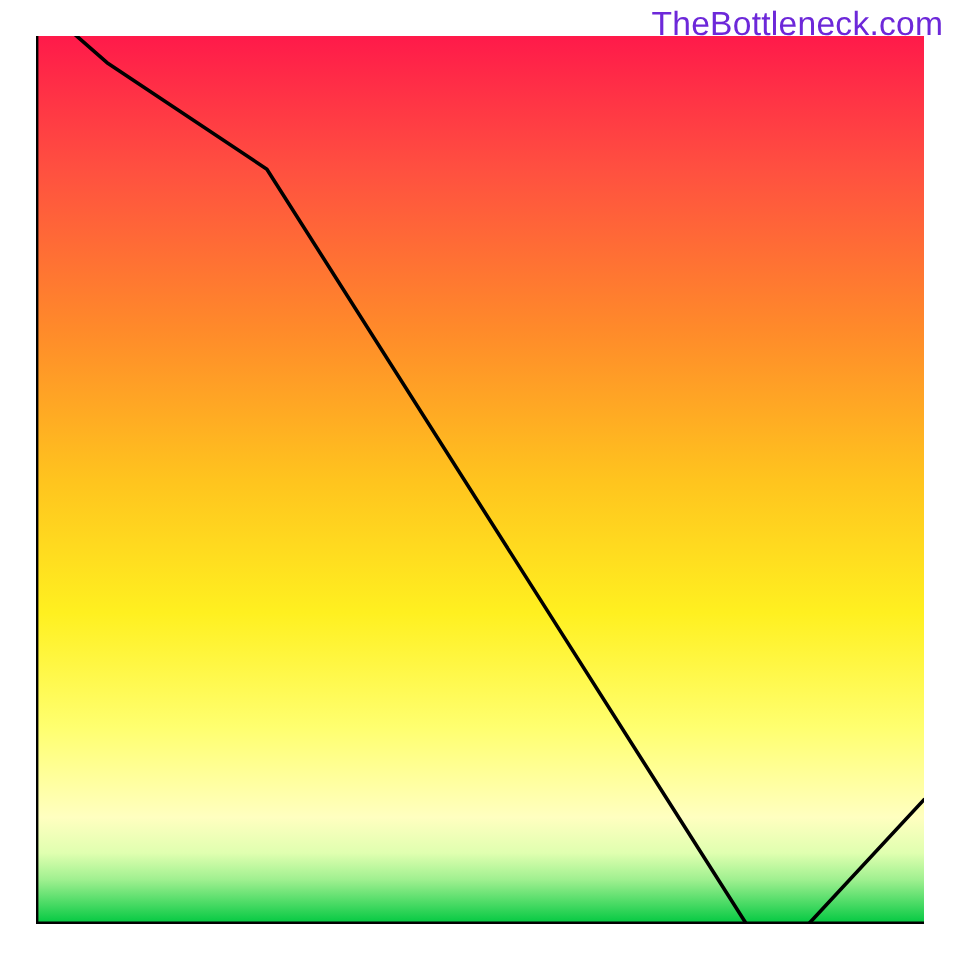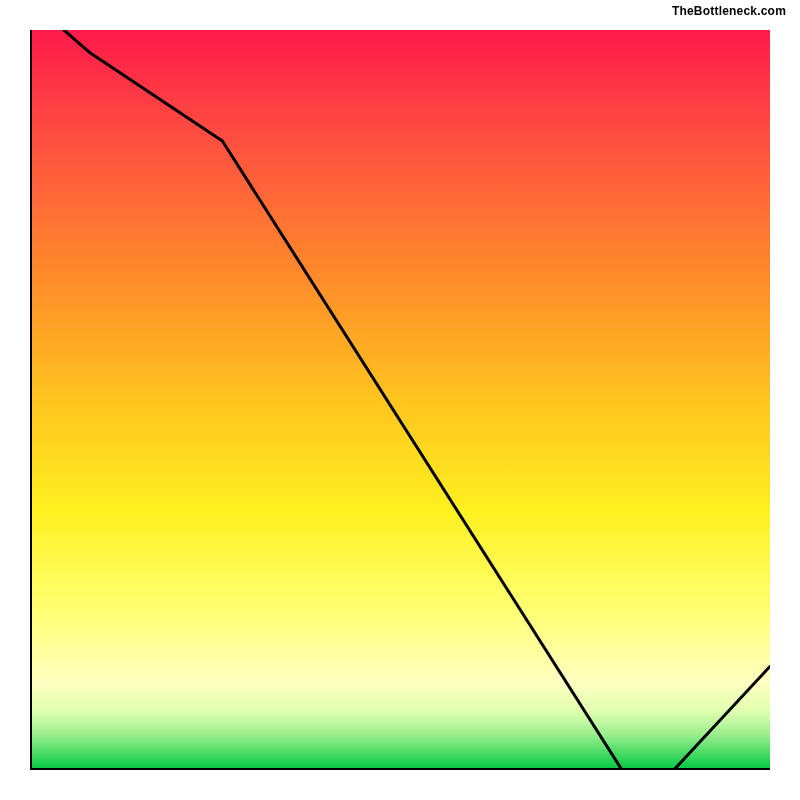--- a/index.html
+++ b/index.html
@@ -8,23 +8,23 @@
     width: 800px;
     height: 800px;
     background: #ffffff;
     font-family: Arial, Helvetica, sans-serif;
     overflow: hidden;
   }
   .watermark {
     position: absolute;
     top: 4px;
     right: 14px;
-    color: #000000;
-    font-size: 12px;
-    font-weight: 700;
+    color: #6d28d9;
+    font-size: 28px;
+    font-weight: 400;
     letter-spacing: 0.2px;
     z-index: 10;
   }
   .plot-area {
     position: absolute;
     left: 30px;
     top: 30px;
     width: 740px;
     height: 740px;
   }

